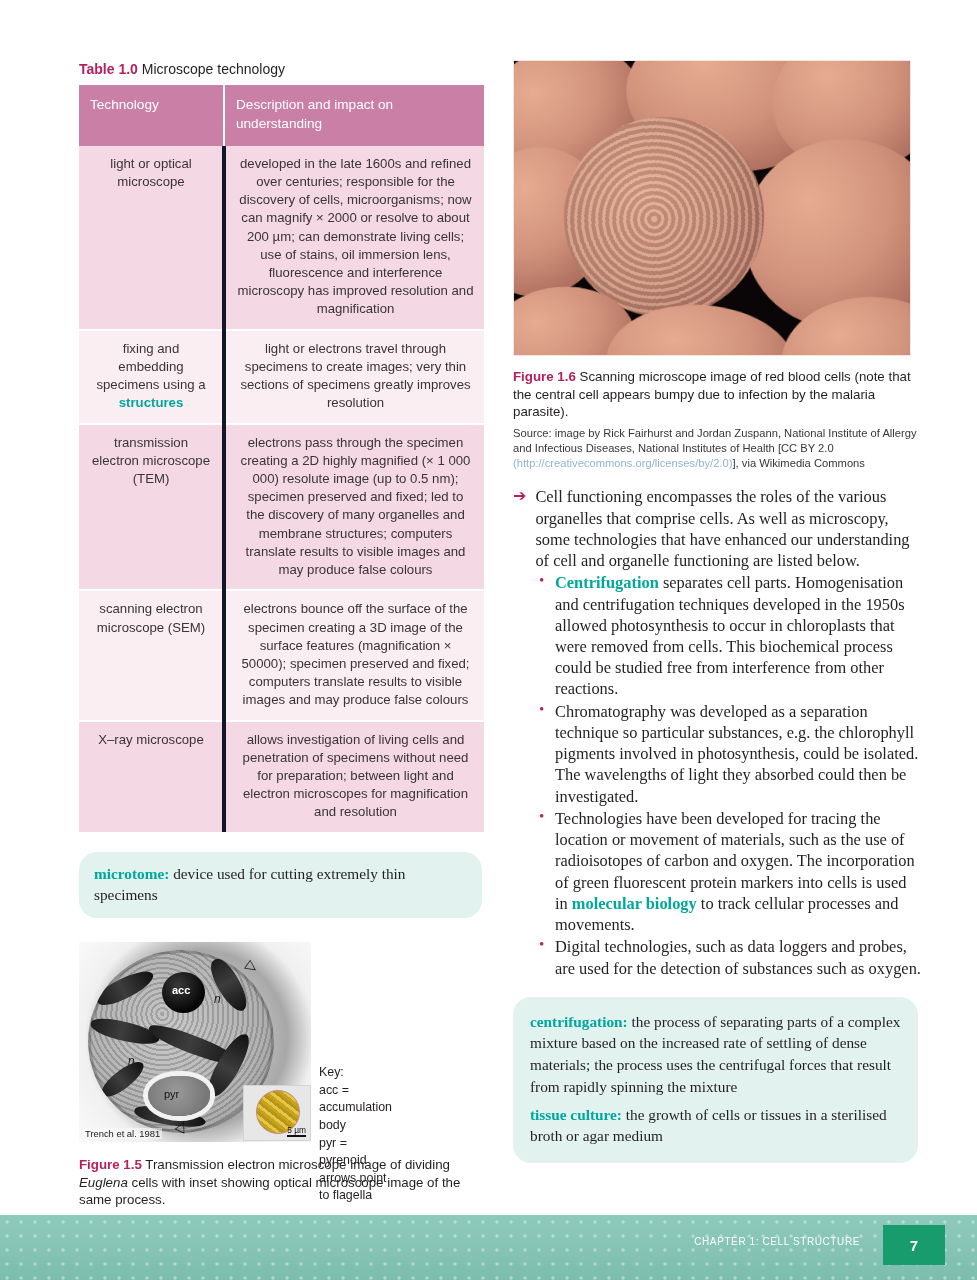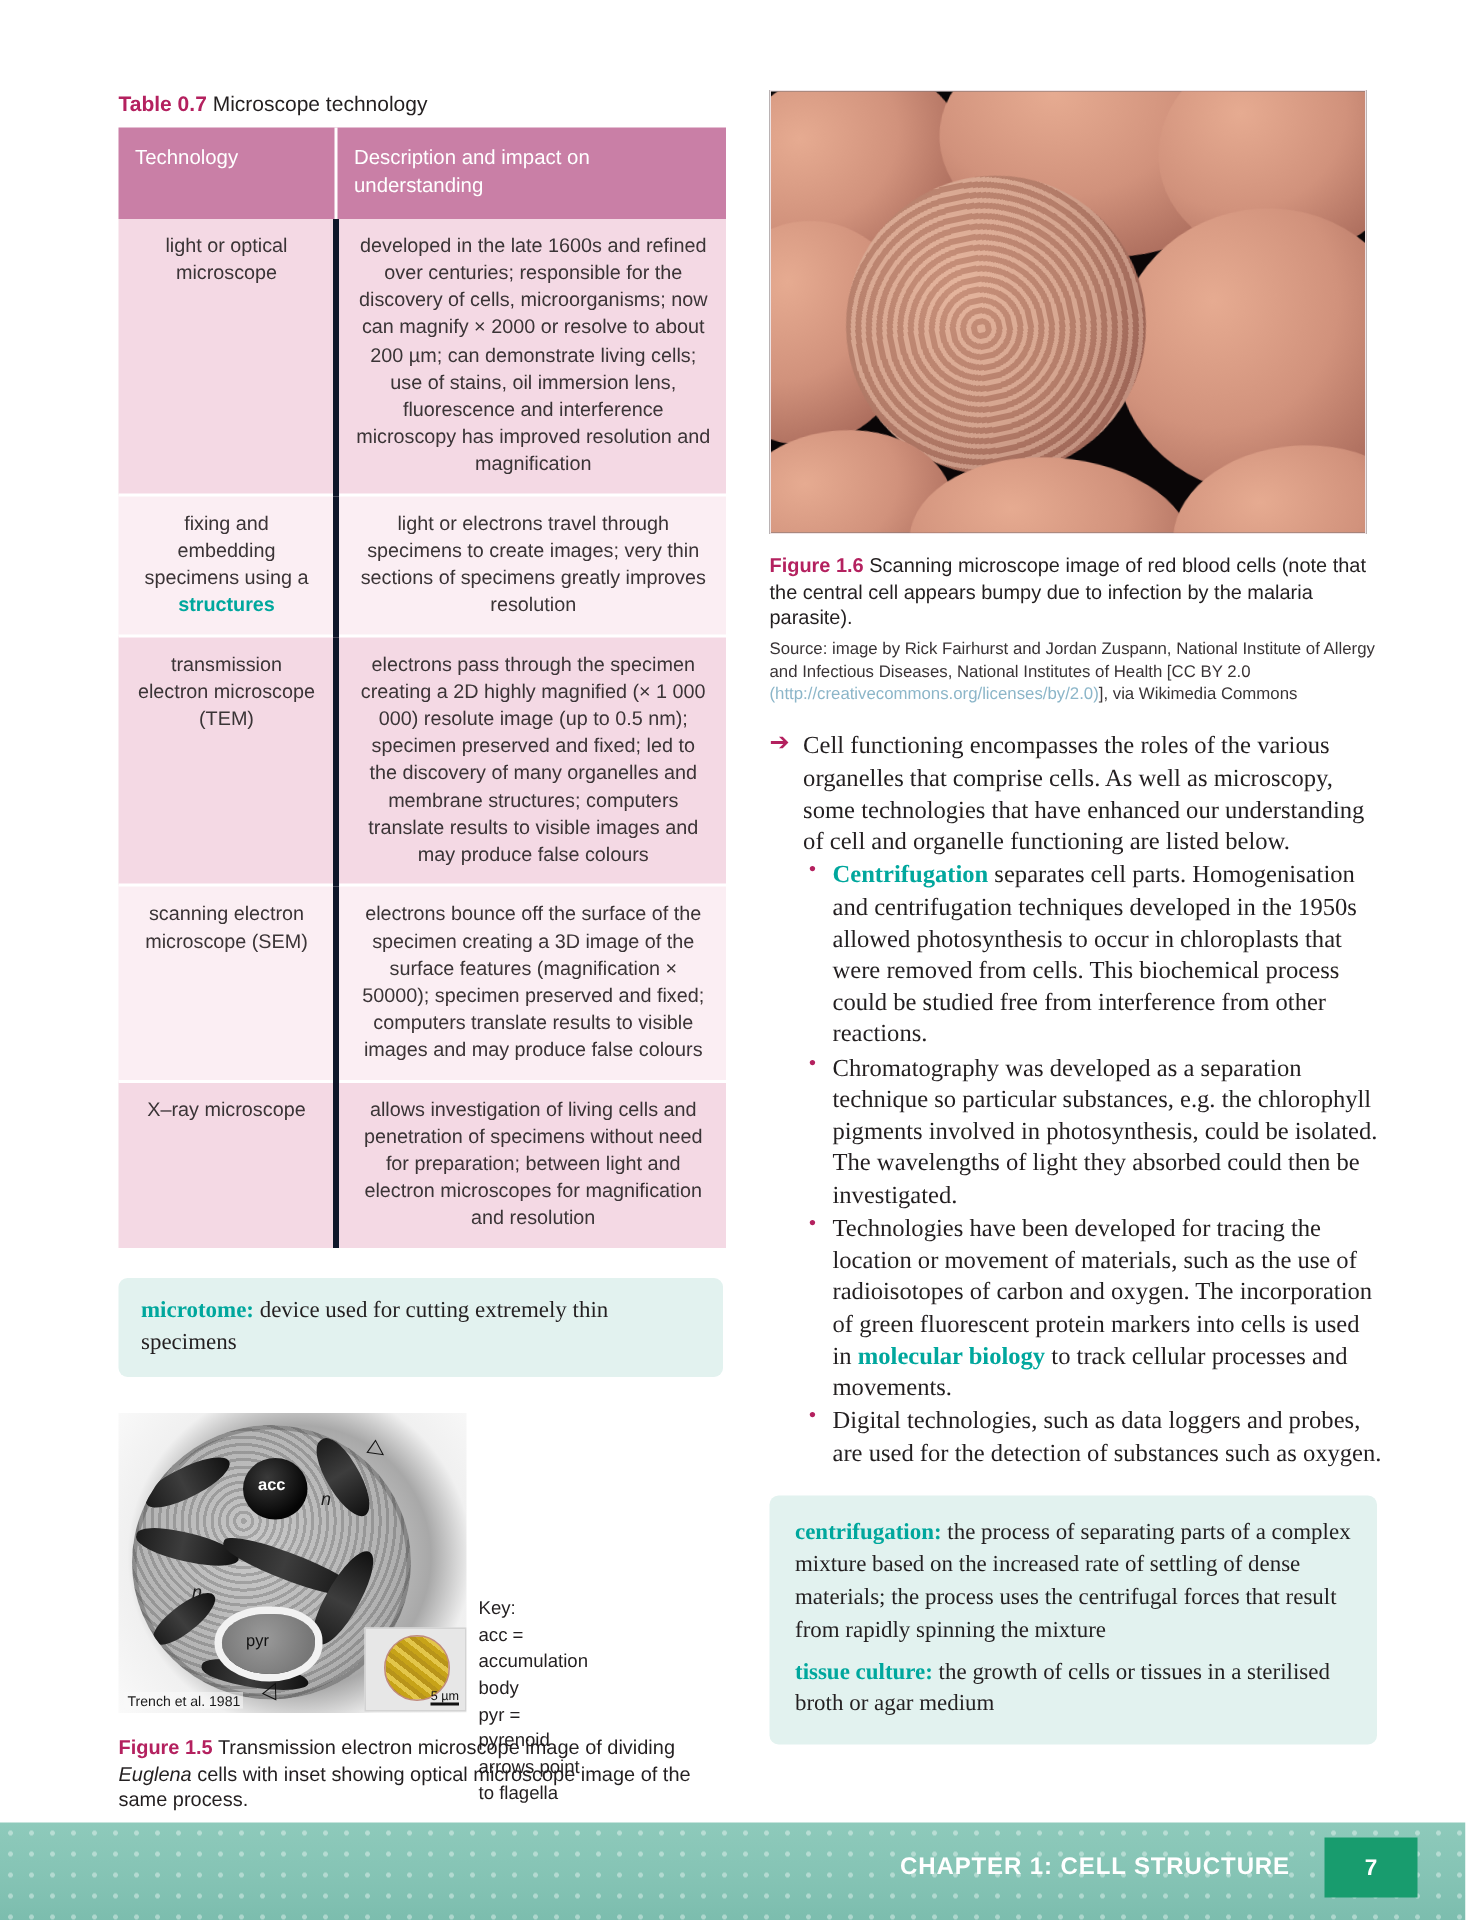--- a/index.html
+++ b/index.html
@@ -56,21 +56,21 @@
   table.tbl tbody tr.even td { background: #fbeef3; }
   table.tbl tbody td { color: #3a3436; }
   table.tbl tbody td.c2cell { border-left: 4px solid #0f172a; }
   table.tbl tbody tr td { border-top: 2px solid #ffffff; text-align: center; }
   table.tbl tbody tr:first-child td { border-top: none; }
   .term { color: #00a79d; font-weight: bold; }
 
   
   .defbox {
     background: #e2f2ef;
-    border-radius: 6px;
+    border-radius: 18px;
     padding: 11px 14px 12px 15px;
     font-family: "Liberation Serif", serif;
     font-size: 15.3px;
     line-height: 1.42;
     color: #231f20;
   }
   .defbox .dterm { color: #00a79d; font-weight: bold; }
   .defbox p { margin: 0; }
   .defbox p + p { margin-top: 6px; }
 
@@ -194,40 +194,40 @@
 
   
   .footer {
     position: absolute; left: 0; bottom: 0; width: 977px; height: 65px;
     background:
       radial-gradient(circle, rgba(255,255,255,.38) 1.4px, rgba(255,255,255,0) 1.9px) 0 0/14px 14px,
       linear-gradient(180deg, #8ecabb 0%, #84c3b4 60%, #7cbdae 100%);
   }
   .footer-title {
     position: absolute; right: 117px; top: 21px;
-    color: #ffffff; font-weight: bold; font-size: 16px;
+    color: #ffffff; font-weight: normal; font-size: 10px;
     letter-spacing: .6px;
   }
   .page-num-box {
     position: absolute; right: 32px; top: 10px;
     width: 62px; height: 40px;
     background: #189c6e;
     color: #ffffff; font-weight: bold; font-size: 15px;
     display: flex; align-items: center; justify-content: center;
   }
 </style>
 </head>
 <body>
 
 <div class="page">
 
   <div class="col-left">
 
     <div class="table-title">
-      <span class="lbl">Table 0.7</span><span> Microscope technology</span>
+      <span class="lbl">Table 1.0</span><span> Microscope technology</span>
     </div>
 
     <table class="tbl">
       <colgroup>
           <col class="c1">
           <col class="c2">
         </colgroup>
       <thead>
         <tr>
           <th>Technology</th>

